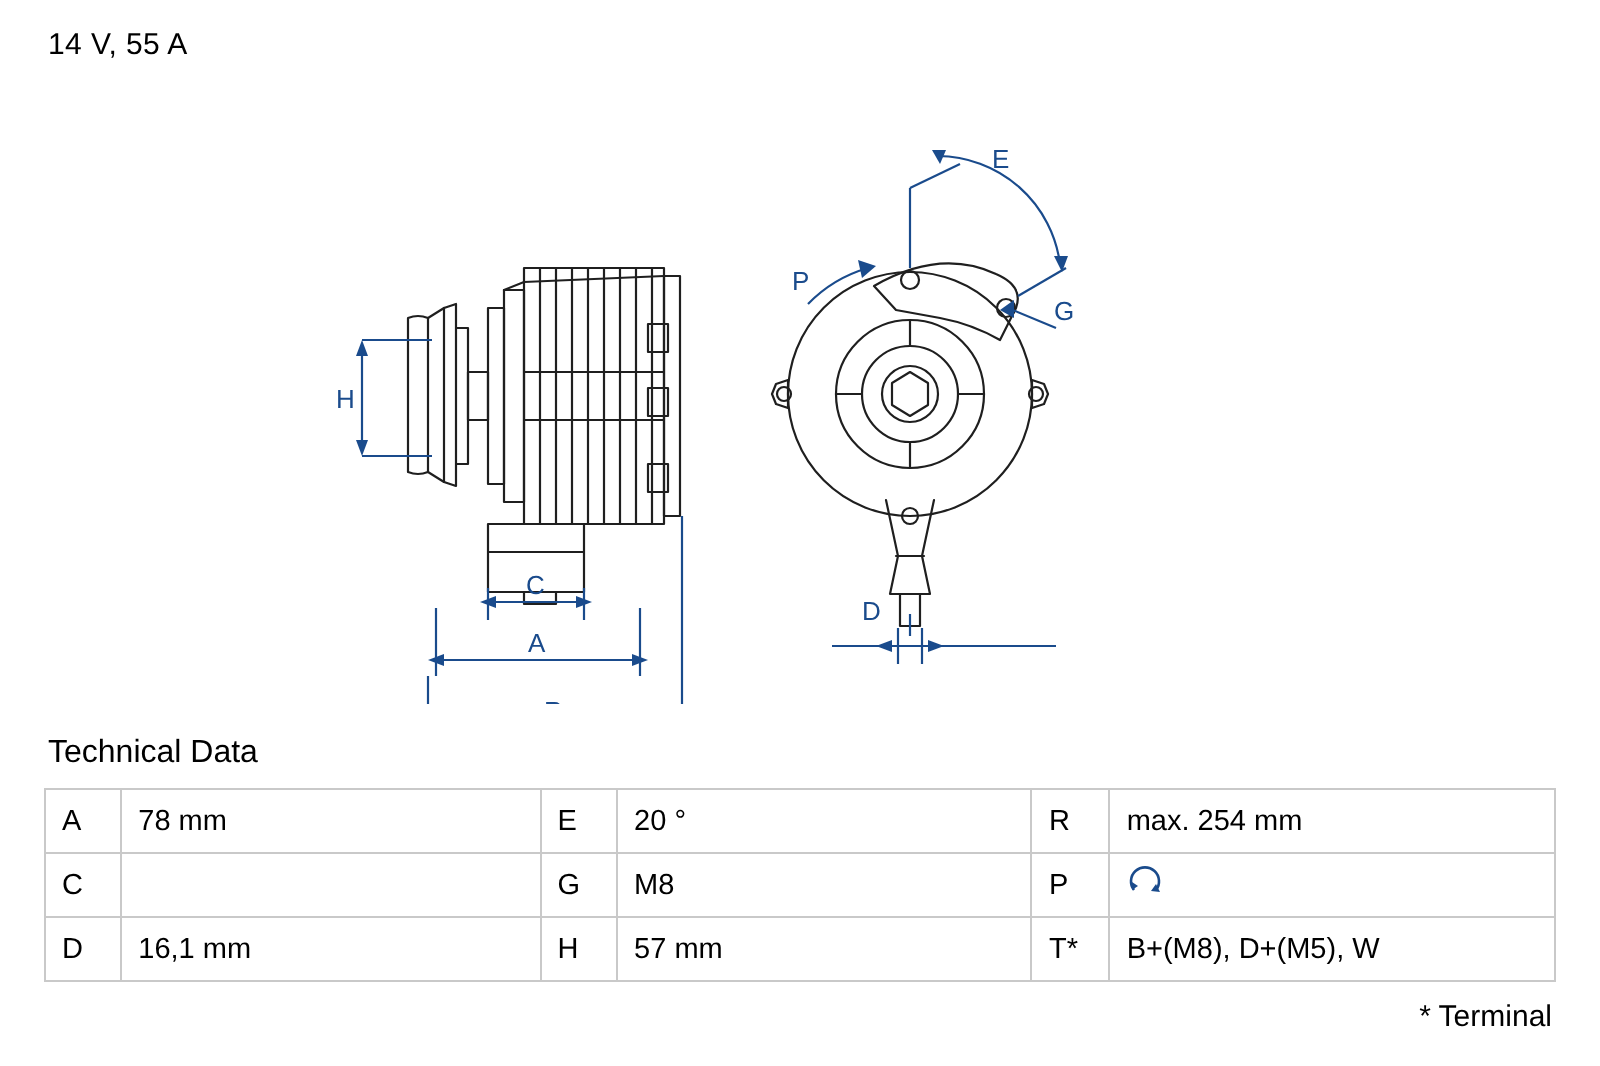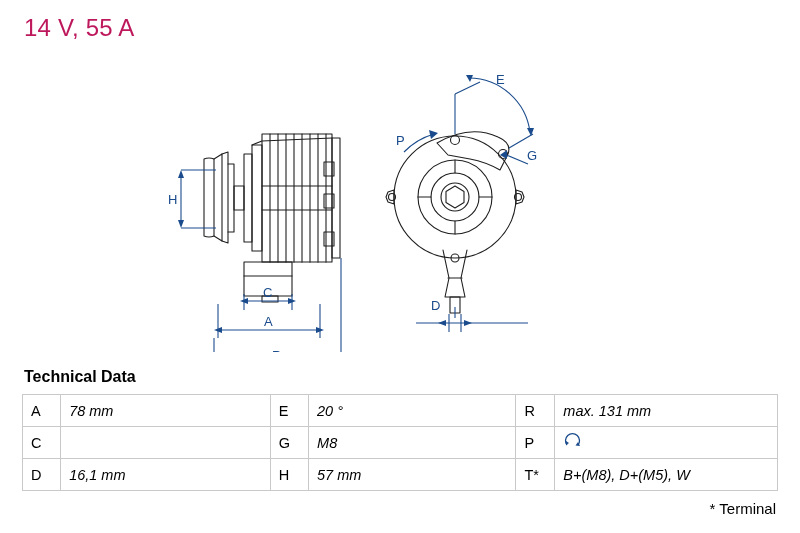--- a/index.html
+++ b/index.html
@@ -19,45 +19,45 @@
     position: relative;
     width: 800px;
     height: 533px;
     box-sizing: border-box;
     padding: 0 22px;
   }
   .title {
     position: absolute;
     left: 24px;
     top: 14px;
-    font-size: 24px;
+    font-size: 15px;
     font-weight: 400;
     letter-spacing: 0.2px;
-    color: #be185d;
+    color: #000000;
   }
 
   
   .drawing {
     position: absolute;
     left: 0;
     top: 42px;
     width: 800px;
     height: 310px;
   }
   .drawing svg {
     display: block;
   }
 
   
   .tech-head {
     position: absolute;
     left: 24px;
     top: 368px;
     font-size: 16px;
-    font-weight: bold;
+    font-weight: normal;
   }
   table.tech {
     position: absolute;
     left: 22px;
     top: 394px;
     width: 756px;
     border-collapse: collapse;
     font-size: 14.5px;
   }
   table.tech td {
@@ -67,21 +67,20 @@
     vertical-align: middle;
     white-space: nowrap;
   }
   td.k {
     width: 26px;
     text-align: left;
     padding-left: 8px;
   }
   td.v {
     width: 226px;
-    font-style: italic;
   }
   .footnote {
     position: absolute;
     right: 24px;
     top: 500px;
     font-size: 15px;
     text-align: right;
   }
   .rot-icon {
     display: inline-block;
@@ -233,21 +232,21 @@
   <div class="tech-head">Technical Data</div>
 
   <table class="tech">
     <tbody>
       <tr>
         <td class="k">A</td>
         <td class="v">78 mm</td>
         <td class="k">E</td>
         <td class="v">20 °</td>
         <td class="k">R</td>
-        <td class="v">max. 131 mm</td>
+        <td class="v">max. 254 mm</td>
       </tr>
       <tr>
         <td class="k">C</td>
         <td class="v"></td>
         <td class="k">G</td>
         <td class="v">M8</td>
         <td class="k">P</td>
         <td class="v">
           <span class="rot-icon">
             <svg width="22" height="18" viewBox="0 0 22 18" xmlns="http://www.w3.org/2000/svg">

